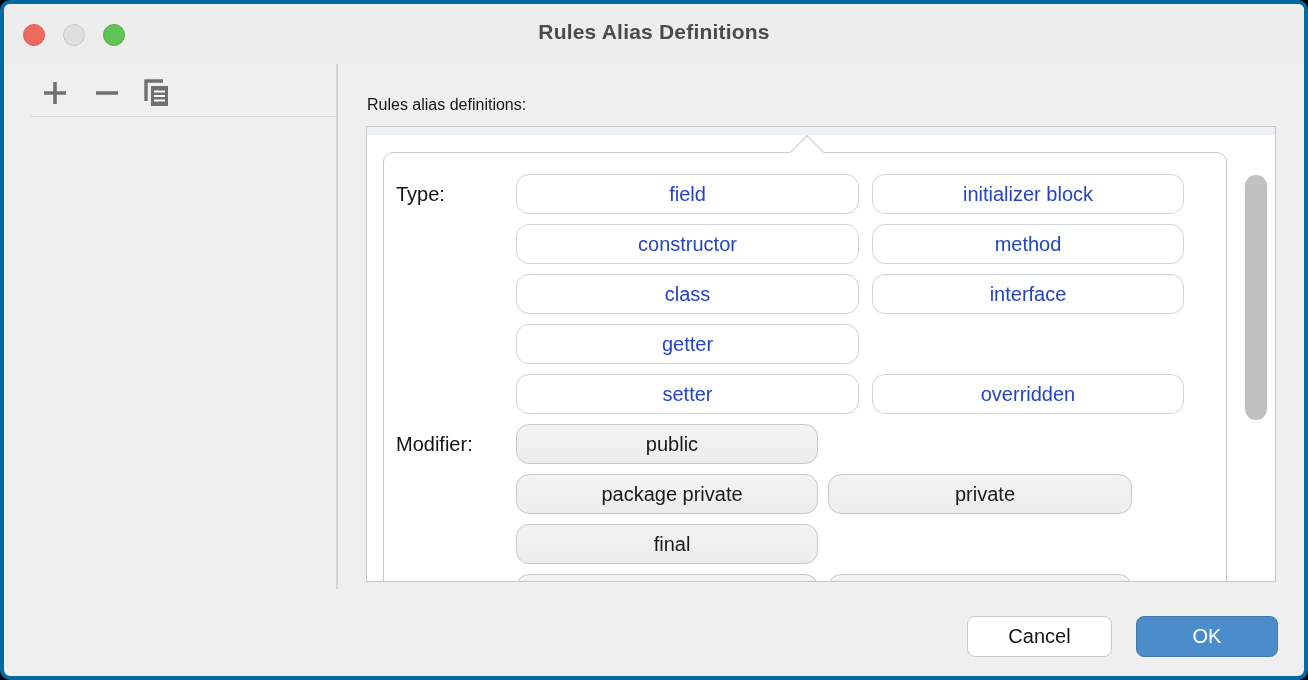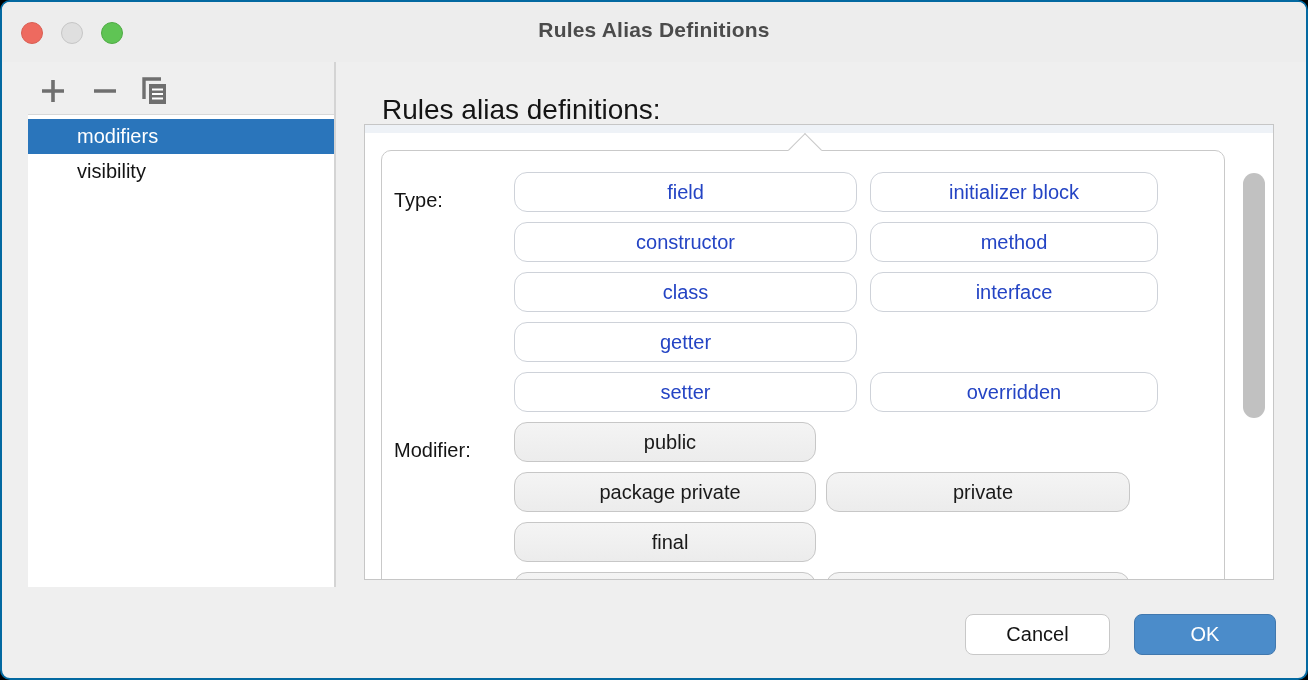--- a/index.html
+++ b/index.html
@@ -1,20 +1,20 @@
 <!DOCTYPE html>
 <html><head>
 <meta charset="utf-8">
 <style>
   * { margin:0; padding:0; box-sizing:border-box; }
   html,body { width:1308px; height:680px; background:#000; overflow:hidden;
               font-family:"Liberation Sans", sans-serif; }
   .window {
     position:absolute; inset:0; background:#efefef; border-radius:10px;
-    overflow:hidden; border:2px solid #0369a1;
+    overflow:hidden; border:4px solid #0369a1;
   }
   
   .titlebar { position:absolute; left:0; top:0; right:0; height:60px; background:#ededed; }
   .title { position:absolute; left:0; right:0; top:16px; text-align:center;
            font-size:21px; font-weight:700; color:#4b4b4b; letter-spacing:.2px; }
   .light { position:absolute; top:20px; width:22px; height:22px; border-radius:50%; }
   .light.red   { left:19px;  background:#ee6a5f; border:1px solid #d95f54; }
   .light.gray  { left:59px;  background:#dfdfdf; border:1px solid #c6c6c6; }
   .light.green { left:99px;  background:#5fc454; border:1px solid #4fab45; }
 
@@ -24,38 +24,38 @@
   .tb-add { left:32px; } .tb-remove { left:84px; } .tb-copy { left:133px; }
   .hsep { position:absolute; left:26px; top:112px; width:307px; height:1px; background:#d8d8d8; }
   .vsep { position:absolute; left:332px; top:60px; width:2px; height:525px; background:#d4d4d4; }
   .list { position:absolute; left:26px; top:113px; width:306px; height:472px;
           background:#ffffff; padding-top:4px; }
   .list-row { height:35px; line-height:35px; padding-left:49px; font-size:20px;
               color:#141414; cursor:default; }
   .list-row.selected { background:#2a75bb; color:#ffffff; }
 
   
-  .main-label { position:absolute; left:380px; top:92px; font-size:28px; color:#141414; }
+  .main-label { position:absolute; left:363px; top:92px; font-size:16px; color:#141414; }
   .panel { position:absolute; left:362px; top:122px; width:910px; height:456px;
            background:#ffffff; border:1px solid #c6c6c6; overflow:hidden; }
   .panel-topstrip { position:absolute; left:0; top:0; right:0; height:8px; background:#eef2f7; }
   .balloon { position:absolute; left:16px; top:25px; width:844px; height:600px;
              background:#ffffff; border:1.5px solid #c9c9c9; border-radius:10px; }
   .notch { position:absolute; left:411px; top:-13px; width:24px; height:24px;
            background:#ffffff; border-top:1.5px solid #c9c9c9; border-left:1.5px solid #c9c9c9;
            transform:rotate(45deg); }
   .rows { position:absolute; left:0; top:0; right:0; padding:21px 0 0 12px; }
-  .t-row { display:flex; align-items:flex-end; margin-bottom:10px; height:40px; }
+  .t-row { display:flex; align-items:center; margin-bottom:10px; height:40px; }
   .t-row.m-first { margin-top:6px; }
   .t-label { width:120px; font-size:20px; color:#141414; }
   .token { height:40px; border-radius:13px; font-size:20px; cursor:pointer;
            font-family:"Liberation Sans", sans-serif; }
   .token.type { width:343px; margin-right:13px; background:#ffffff;
                 border:1.5px solid #ced2d9; color:#2444c4; }
-  .token.type + .token.type { width:288px; margin-right:0; }
+  .token.type + .token.type { width:312px; margin-right:0; }
   .token.modifier { width:302px; margin-right:10px; color:#1a1a1a;
                     background:linear-gradient(#f4f4f4,#ececec); border:1.5px solid #c7c7c7;padding-left:10px; }
   .token.modifier + .token.modifier { width:304px; margin-right:0; }
   .scroll-thumb { position:absolute; left:878px; top:48px; width:22px; height:245px;
                   border-radius:11px; background:#c1c1c1; }
 
   
   .btn { position:absolute; top:612px; height:41px; border-radius:8px; font-size:20px;
          font-family:"Liberation Sans", sans-serif; cursor:pointer; }
   .btn-cancel { left:963px; width:145px; background:#ffffff; border:1px solid #c8c8c8; color:#141414; }
@@ -94,24 +94,20 @@
       <svg width="31" height="31" viewBox="0 0 31 31">
         <path d="M22 3 H5 V23" fill="none" stroke="#6f6f6f" stroke-width="3.4"></path>
         <rect x="10" y="8" width="17" height="20" fill="#6f6f6f"></rect>
         <path d="M13 13.5 H24 M13 18 H24 M13 22.5 H24" stroke="#ffffff" stroke-width="2.2"></path>
       </svg>
     </span>
   </button>
   <div class="hsep"></div>
   <div class="vsep"></div>
 
-  <div class="list" id="alias-list">
-      <div class="list-row selected">modifiers</div>
-      <div class="list-row">visibility</div>
-    </div>
 
   <div class="main-label">Rules alias definitions:</div>
 
   <div class="panel">
     <div class="panel-topstrip"></div>
     <div class="balloon">
       <div class="notch"></div>
       <div class="rows" id="token-rows">
           <div class="t-row">
             <div class="t-label">Type:</div>

